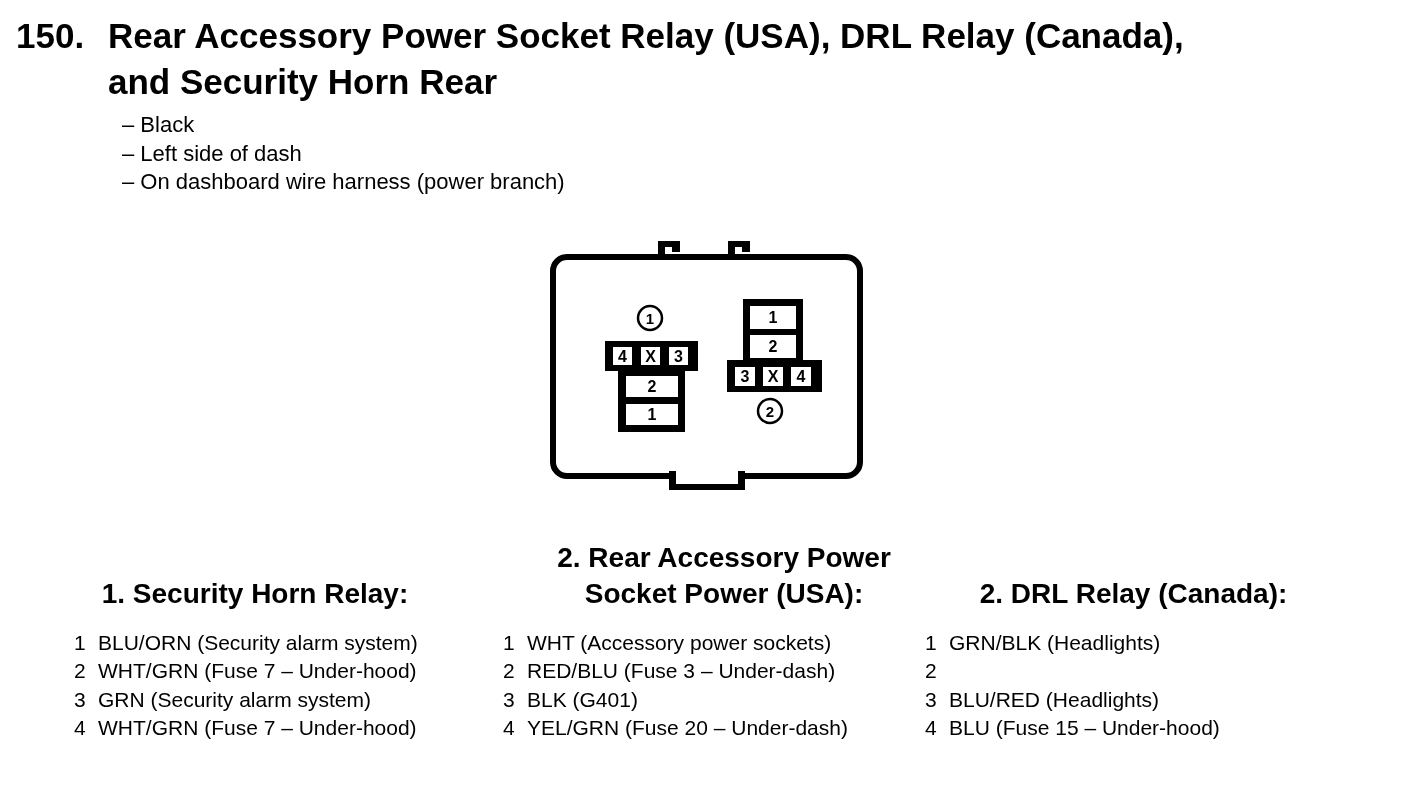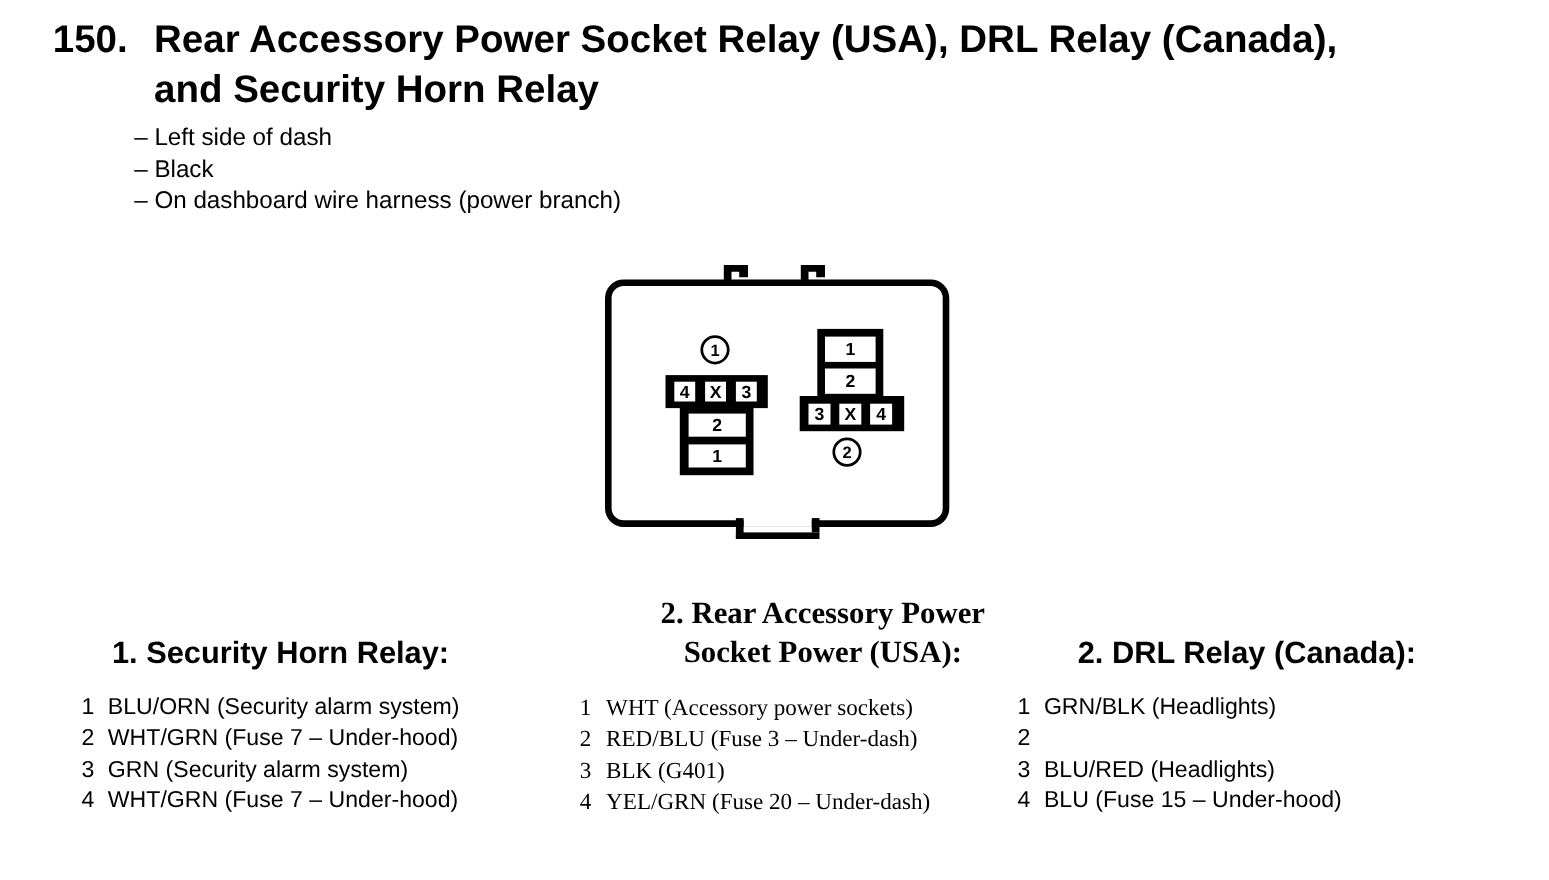--- a/index.html
+++ b/index.html
@@ -7,21 +7,21 @@
   body {
     background:#ffffff;
     color:#000000;
     font-family:"Liberation Sans", sans-serif;
     overflow:hidden;
   }
   .page { position:relative; width:1408px; height:800px; background:#ffffff; }
 
   
   .title-row {
-    position:absolute; left:48px; top:13px;
+    position:absolute; left:16px; top:13px;
     display:flex; align-items:flex-start;
     font-weight:bold; font-size:35px; line-height:46px;
   }
   .title-num { width:92px; flex:none; }
   .title-lines { width:1260px; }
 
   
   .bullets {
     position:absolute; left:122px; top:111px;
     font-size:22px; line-height:28.5px;
@@ -38,48 +38,48 @@
     text-anchor:middle; fill:#000000;
   }
   svg .circnum {
     font-family:"Liberation Sans", sans-serif; font-weight:bold; font-size:15px;
     text-anchor:middle; fill:#000000;
   }
 
   
   .col { position:absolute; top:538px; }
   .col-1 { left:55px;  width:400px; }
-  .col-2 { left:508px; width:480px;font-family:Liberation Serif, serif; }
+  .col-2 { left:484px; width:480px; }
   .col-3 { left:906px; width:455px; }
   .col-heading {
     display:flex; flex-direction:column; justify-content:flex-end; align-items:center;
     min-height:74px; text-align:center;
     font-size:28px; font-weight:bold; line-height:36px;
   }
   .pins { margin-top:17px; padding-left:19px; }
   .pin-row { display:flex; font-size:21px; line-height:28.4px; }
   .pin-num { width:24px; flex:none; }
   .pin-text { white-space:nowrap; }
 </style>
 </head>
 <body>
 
 <div class="page">
 
   <div class="title-row">
     <span class="title-num">150.</span>
     <div class="title-lines">
       <div>Rear Accessory Power Socket Relay (USA), DRL Relay (Canada),</div>
-      <div>and Security Horn Relay</div>
+      <div>and Security Horn Rear</div>
     </div>
   </div>
 
   <div class="bullets">
+    <div>– Black</div>
     <div>– Left side of dash</div>
-    <div>– Black</div>
     <div>– On dashboard wire harness (power branch)</div>
   </div>
 
   <div class="diagram-wrap">
     <svg width="340" height="270" viewBox="535 230 340 270">
 
       <rect class="outline" x="553" y="257" width="307" height="219" rx="14"></rect>
 
       <path class="blk" d="M658,258 L658,241 L680,241 L680,252 L672,252 L672,247 L665,247 L665,258 Z"></path>
       <path class="blk" d="M728,258 L728,241 L750,241 L750,252 L742,252 L742,247 L735,247 L735,258 Z"></path>

